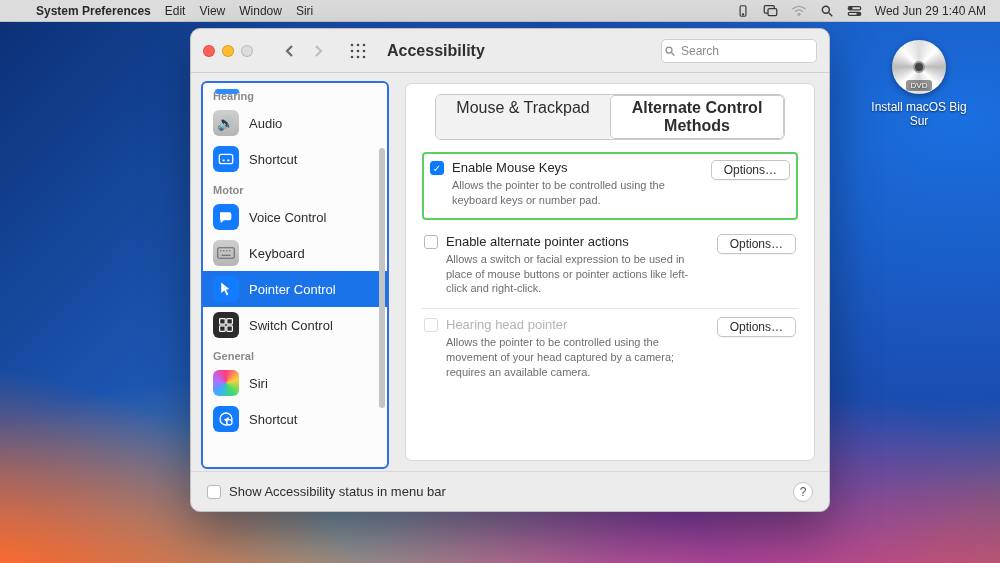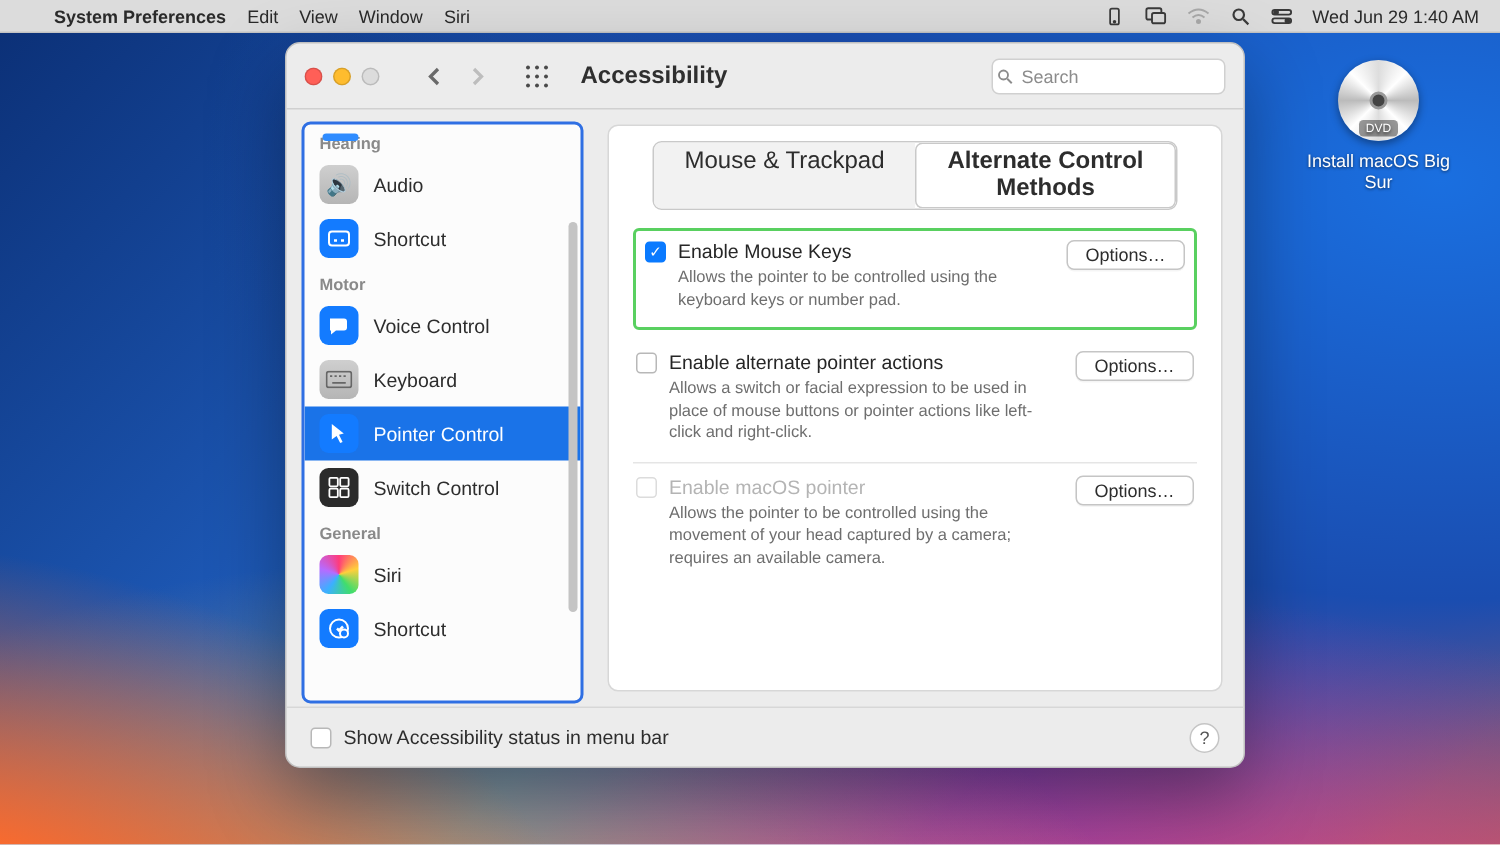--- a/index.html
+++ b/index.html
@@ -292,21 +292,21 @@
                 <div class="desc">Allows a switch or facial expression to be used in place of mouse buttons or pointer actions like left-click and right-click.</div>
               </div>
               <button class="optbtn">Options…</button>
             </div>
           </div>
 
           <div class="group">
             <div class="row">
               <div class="chk" style="border-color:#dcdcdc"></div>
               <div class="gt">
-                <div class="lbl disabled">Enable macOS pointer</div>
+                <div class="lbl disabled">Hearing head pointer</div>
                 <div class="desc">Allows the pointer to be controlled using the movement of your head captured by a camera; requires an available camera.</div>
               </div>
               <button class="optbtn">Options…</button>
             </div>
           </div>
         </div>
       </div>
     </div>
 
     <div class="footer">

